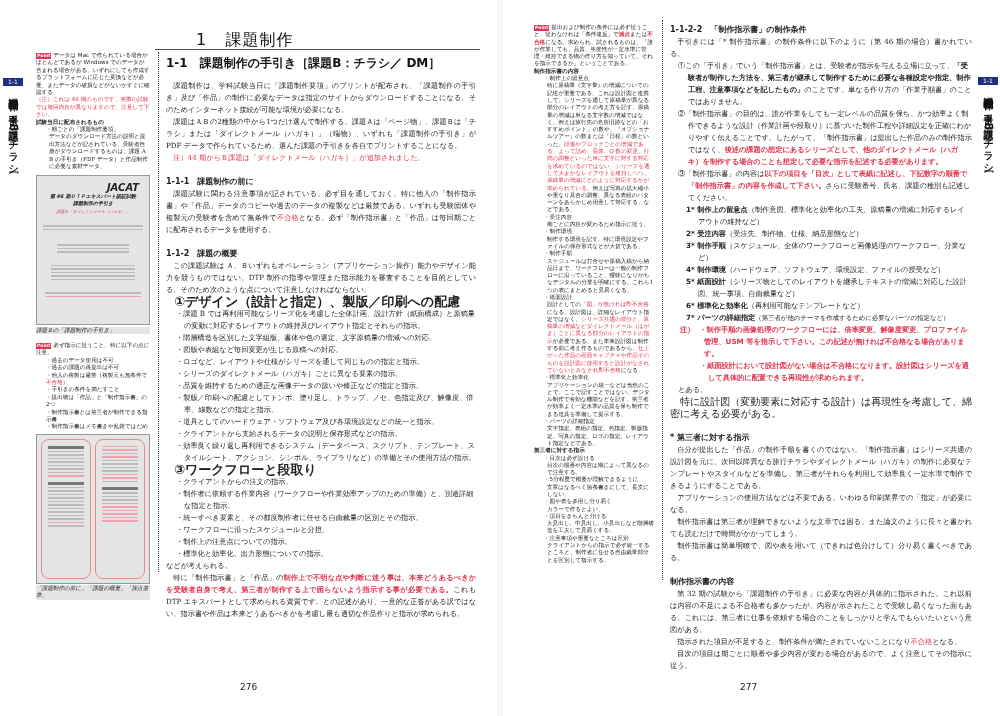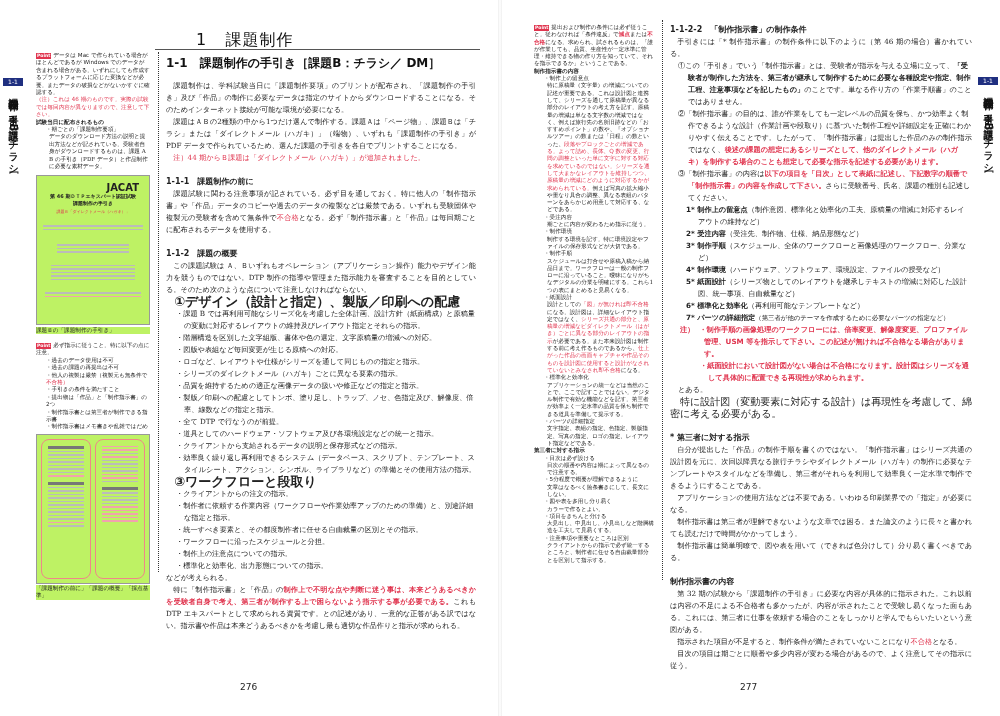--- a/index.html
+++ b/index.html
@@ -26,21 +26,21 @@
 
   
   .anno { position: absolute; font-size: 5.6px; line-height: 7.4px; font-family: "DejaVu Sans", sans-serif; }
   .anno.l { left: 36px; top: 52px; width: 114px; }
   .anno .point { display: inline-block; background: #e0344e; color: #fff; font-size: 4.5px; font-weight: bold; padding: 0 1px; margin-right: 2px; line-height: 6px; }
   .anno .indent { padding-left: 13px; }
   .anno .bl2 { padding-left: 10px; }
   .anno .serif { font-family: "DejaVu Serif", serif; }
   .anno .hd { font-weight: bold; }
 
-  .thumb { border: 1px solid #999; background: #bef264; margin: 3px 0 0 0; position: relative; }
+  .thumb { border: 1px solid #999; background: #e5e5e5; margin: 3px 0 0 0; position: relative; font-style: italic; }
   .tline { height: 1.5px; background: #bbb; margin: 2px 6px; }
   .tline.r { background: #f1a2ae; }
 
   
   .chapter { position: absolute; left: 196px; top: 30px; font-family: "DejaVu Sans", sans-serif; font-size: 16px; letter-spacing: 1px; color: #111; }
   .chapter-rule { position: absolute; left: 155px; top: 49px; width: 325px; height: 1px; background: #555; }
   .sec-title { position: absolute; left: 166px; top: 55px; font-family: "DejaVu Sans", sans-serif; font-weight: bold; font-size: 12px; color: #111; }
 
   .body { position: absolute; font-size: 7.2px; line-height: 12px; }
   .body p { text-indent: 1em; text-align: justify; }
@@ -178,21 +178,20 @@
 
     <div class="sub">①デザイン（設計と指定）、製版／印刷への配慮</div>
     <div class="b">・課題 B では再利用可能なシリーズ化を考慮した全体計画、設計方針（紙面構成）と原稿量の変動に対応するレイアウトの維持及びレイアウト指定とそれらの指示。</div>
     <div class="b">・階層構造を区別した文字組版、書体や色の選定、文字原稿量の増減への対応。</div>
     <div class="b">・図版や表組など毎回変更が生じる原稿への対応。</div>
     <div class="b">・ロゴなど、レイアウトや仕様がシリーズを通して同じものの指定と指示。</div>
     <div class="b">・シリーズのダイレクトメール（ハガキ）ごとに異なる要素の指示。</div>
     <div class="b">・品質を維持するための適正な画像データの扱いや修正などの指定と指示。</div>
     <div class="b">・製版／印刷への配慮としてトンボ、塗り足し、トラップ、ノセ、色指定及び、解像度、倍率、線数などの指定と指示。</div>
 
-    <div class="b">・全て DTP で行なうのが前提。</div>
     <div class="b">・道具としてのハードウェア・ソフトウェア及び各環境設定などの統一と指示。</div>
     <div class="b">・クライアントから支給されるデータの説明と保存形式などの指示。</div>
     <div class="b">・効率良く繰り返し再利用できるシステム（データベース、スクリプト、テンプレート、スタイルシート、アクション、シンボル、ライブラリなど）の準備とその使用方法の指示。</div>
 
     <div class="sub">③ワークフローと段取り</div>
     <div class="b">・クライアントからの注文の指示。</div>
     <div class="b">・制作者に依頼する作業内容（ワークフローや作業効率アップのための準備）と、別途詳細な指定と指示。</div>
     <div class="b">・統一すべき要素と、その都度制作者に任せる自由裁量の区別とその指示。</div>
     <div class="b">・ワークフローに沿ったスケジュールと分担。</div>
     <div class="b">・制作上の注意点についての指示。</div>

